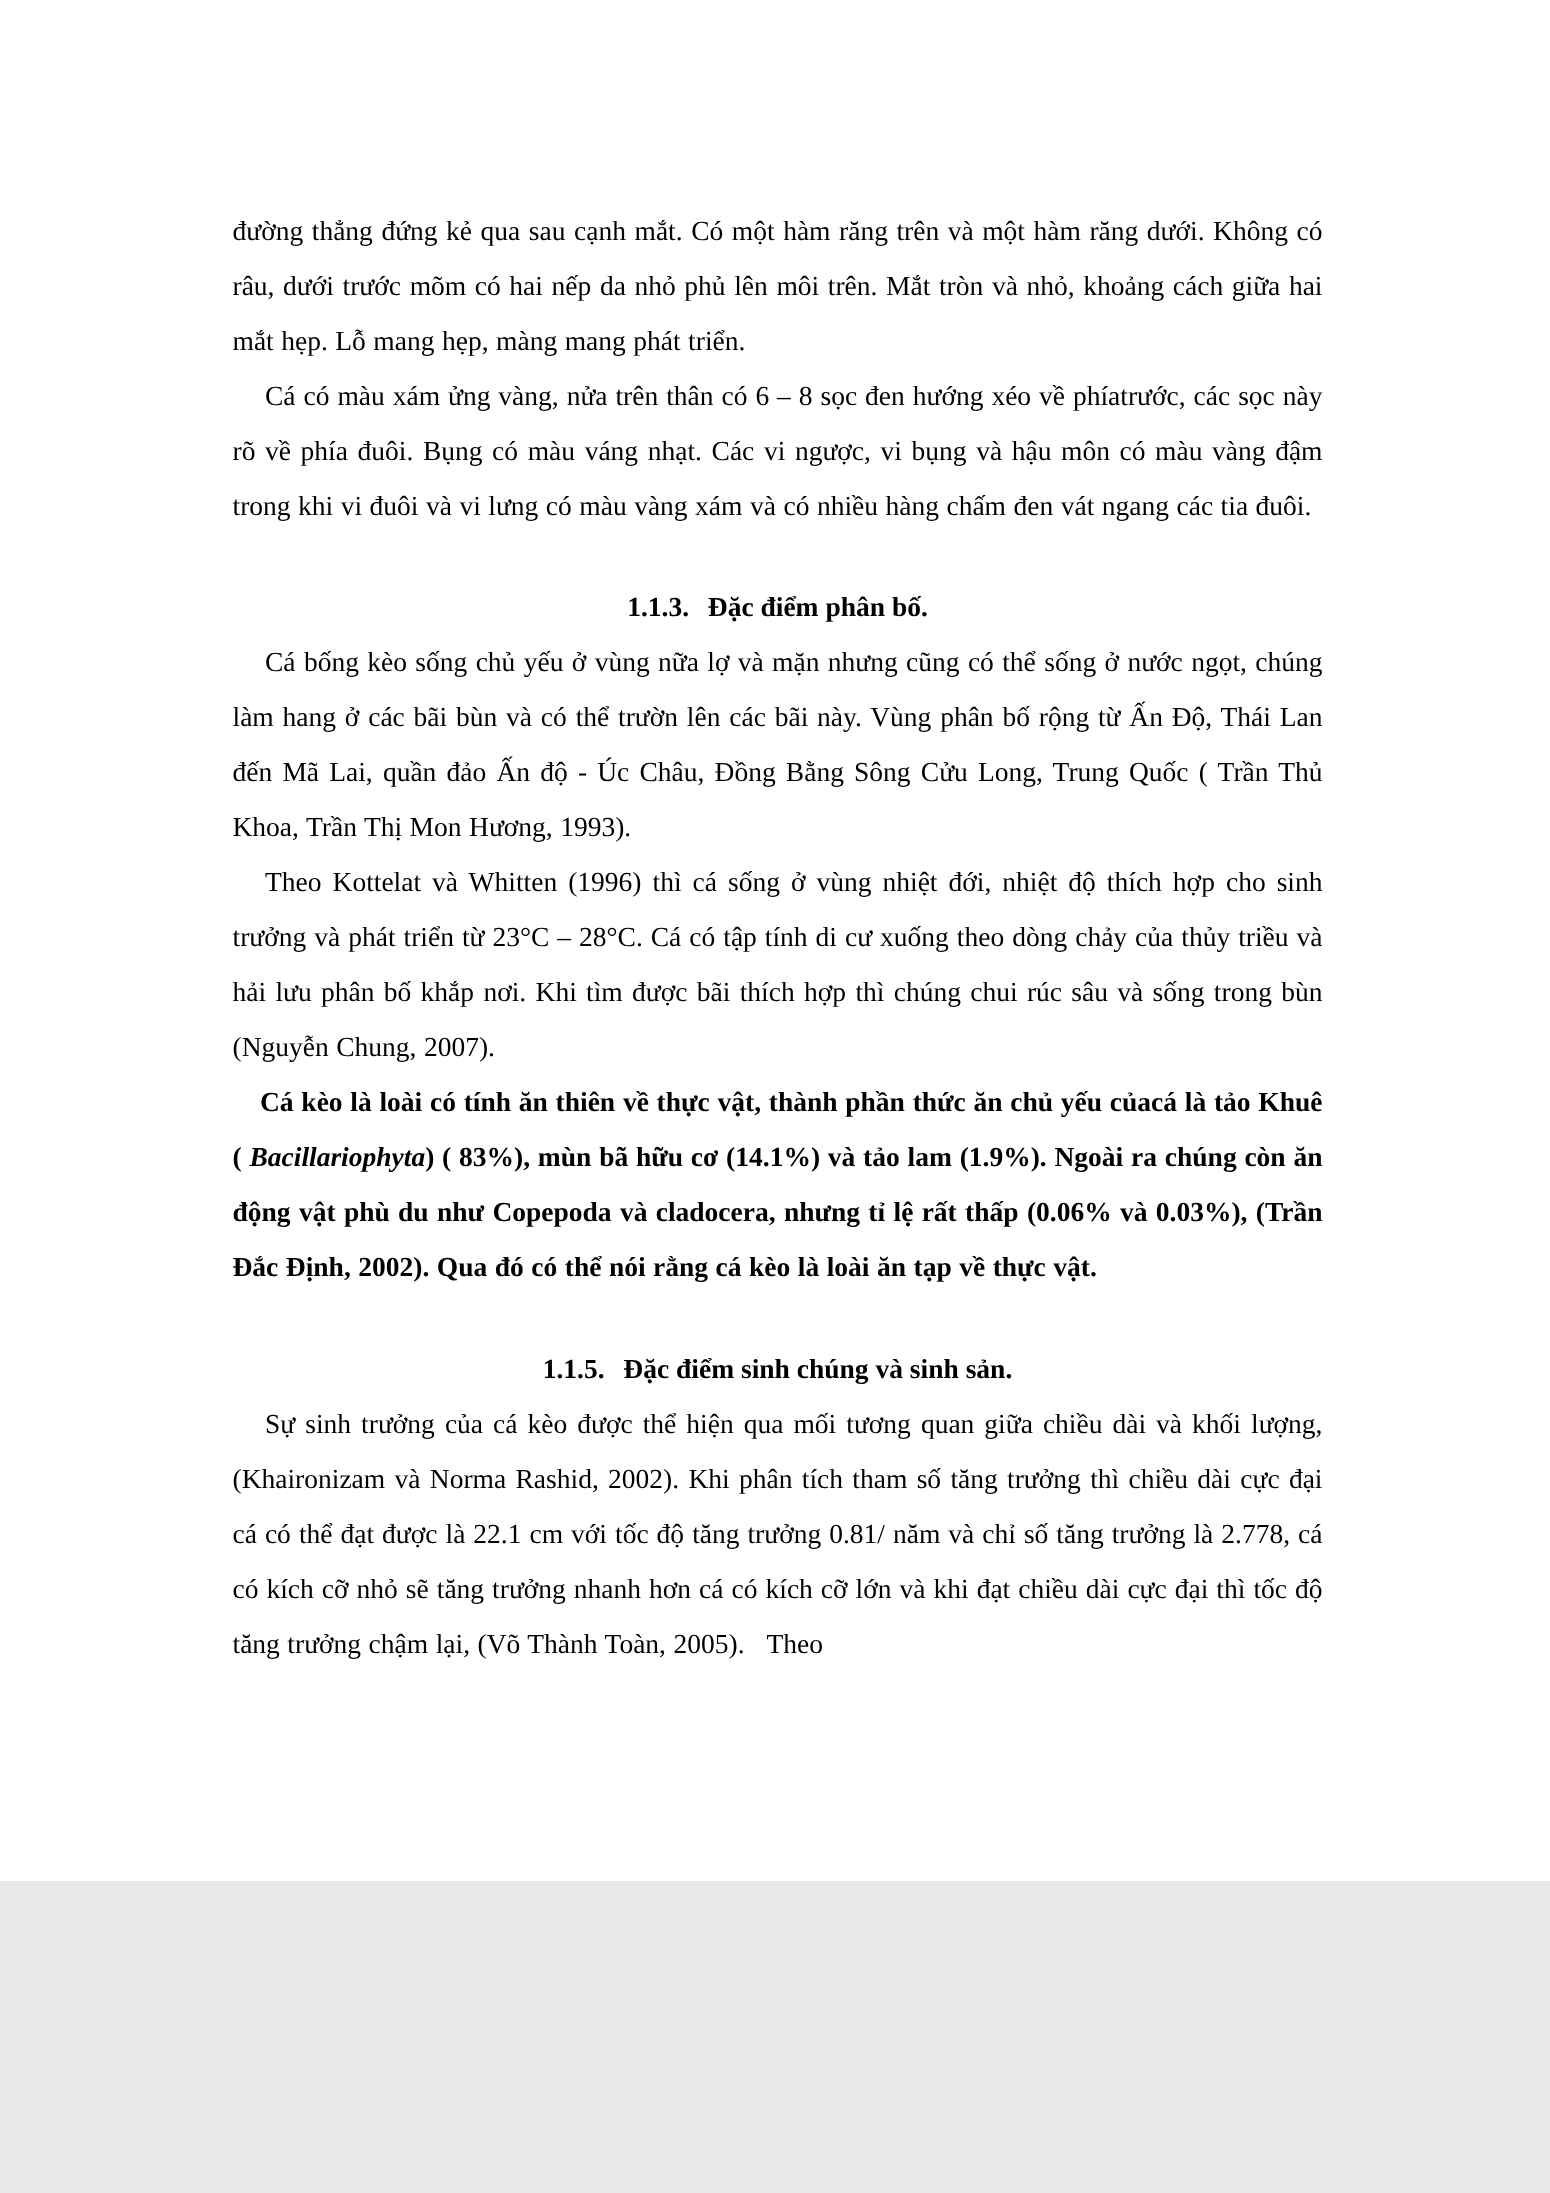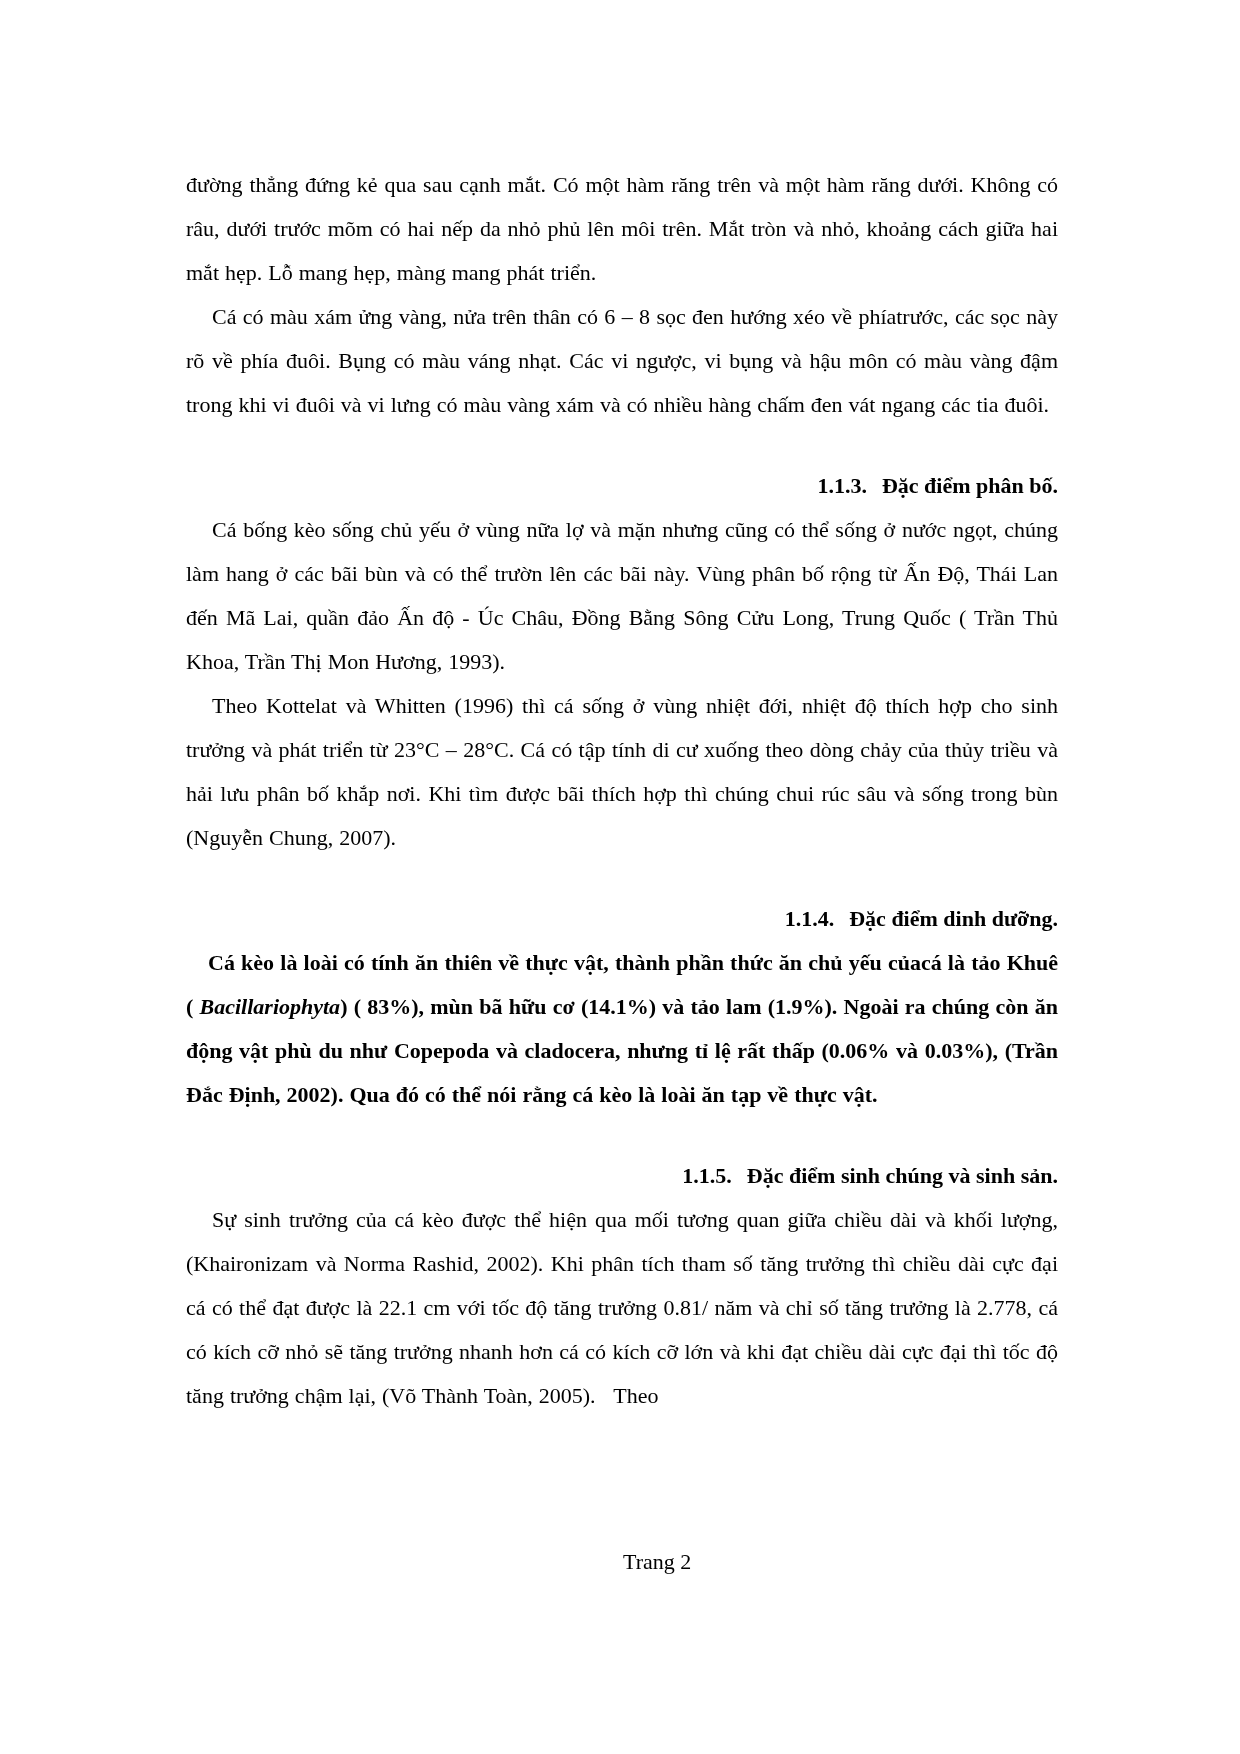--- a/index.html
+++ b/index.html
@@ -3,21 +3,21 @@
 <meta charset="utf-8">
 <style>
   html, body {
     margin: 0;
     padding: 0;
     background: #e8e8e8;
   }
   .page {
     position: relative;
     width: 1240px;
-    height: 1754px;
+    height: 1505px;
     background: #ffffff;
     font-family: "Liberation Serif", "DejaVu Serif", serif;
     color: #000000;
     overflow: hidden;
   }
   .content {
     position: absolute;
     left: 186px;
     top: 163px;
     width: 872px;
@@ -34,21 +34,21 @@
   }
   p.body.indent-sm {
     text-indent: 22px;
     font-weight: bold;
   }
   p.heading {
     margin: 37px 0 0 0;
     font-size: 22px;
     line-height: 44px;
     font-weight: bold;
-    text-align: right;
+    text-align: center;
   }
   .h-title {
     margin-left: 15px;
   }
   .italic {
     font-style: italic;
   }
   .footer {
     position: absolute;
     top: 1546px;
@@ -69,23 +69,20 @@
     <p class="body indent">Cá có màu xám ửng vàng, nửa trên thân có 6 – 8 sọc đen hướng xéo về phíatrước, các sọc này rõ về phía đuôi. Bụng có màu váng nhạt. Các vi ngược, vi bụng và hậu môn có màu vàng đậm trong khi vi đuôi và vi lưng có màu vàng xám và có nhiều hàng chấm đen vát ngang các tia đuôi.</p>
 
     <p class="heading">
       <span class="h-num">1.1.3.</span><span class="h-title">Đặc điểm phân bố.</span>
     </p>
 
     <p class="body indent">Cá bống kèo sống chủ yếu ở vùng nữa lợ và mặn nhưng cũng có thể sống ở nước ngọt, chúng làm hang ở các bãi bùn và có thể trườn lên các bãi này. Vùng phân bố rộng từ Ấn Độ, Thái Lan đến Mã Lai, quần đảo Ấn độ - Úc Châu, Đồng Bằng Sông Cửu Long, Trung Quốc ( Trần Thủ Khoa, Trần Thị Mon Hương, 1993).</p>
 
     <p class="body indent">Theo Kottelat và Whitten (1996) thì cá sống ở vùng nhiệt đới, nhiệt độ thích hợp cho sinh trưởng và phát triển từ 23°C – 28°C. Cá có tập tính di cư xuống theo dòng chảy của thủy triều và hải lưu phân bố khắp nơi. Khi tìm được bãi thích hợp thì chúng chui rúc sâu và sống trong bùn (Nguyễn Chung, 2007).</p>
 
-    <p class="heading">
-      <span class="h-num">1.1.4.</span><span class="h-title">Đặc điểm dinh dưỡng.</span>
-    </p>
 
     <p class="body indent-sm"><span>Cá kèo là loài có tính ăn thiên về thực vật, thành phần thức ăn chủ yếu củacá là tảo Khuê ( </span><span class="italic">Bacillariophyta</span><span>) ( 83%), mùn bã hữu cơ (14.1%) và tảo lam (1.9%). Ngoài ra chúng còn ăn động vật phù du như Copepoda và cladocera, nhưng tỉ lệ rất thấp (0.06% và 0.03%), (Trần Đắc Định, 2002). Qua đó có thể nói rằng cá kèo là loài ăn tạp về thực vật.</span></p>
 
     <p class="heading">
       <span class="h-num">1.1.5.</span><span class="h-title">Đặc điểm sinh chúng và sinh sản.</span>
     </p>
 
     <p class="body indent">Sự sinh trưởng của cá kèo được thể hiện qua mối tương quan giữa chiều dài và khối lượng, (Khaironizam và Norma Rashid, 2002). Khi phân tích tham số tăng trưởng thì chiều dài cực đại cá có thể đạt được là 22.1 cm với tốc độ tăng trưởng 0.81/ năm và chỉ số tăng trưởng là 2.778, cá có kích cỡ nhỏ sẽ tăng trưởng nhanh hơn cá có kích cỡ lớn và khi đạt chiều dài cực đại thì tốc độ tăng trưởng chậm lại, (Võ Thành Toàn, 2005).&nbsp;&nbsp; Theo</p>
 
   </div>

